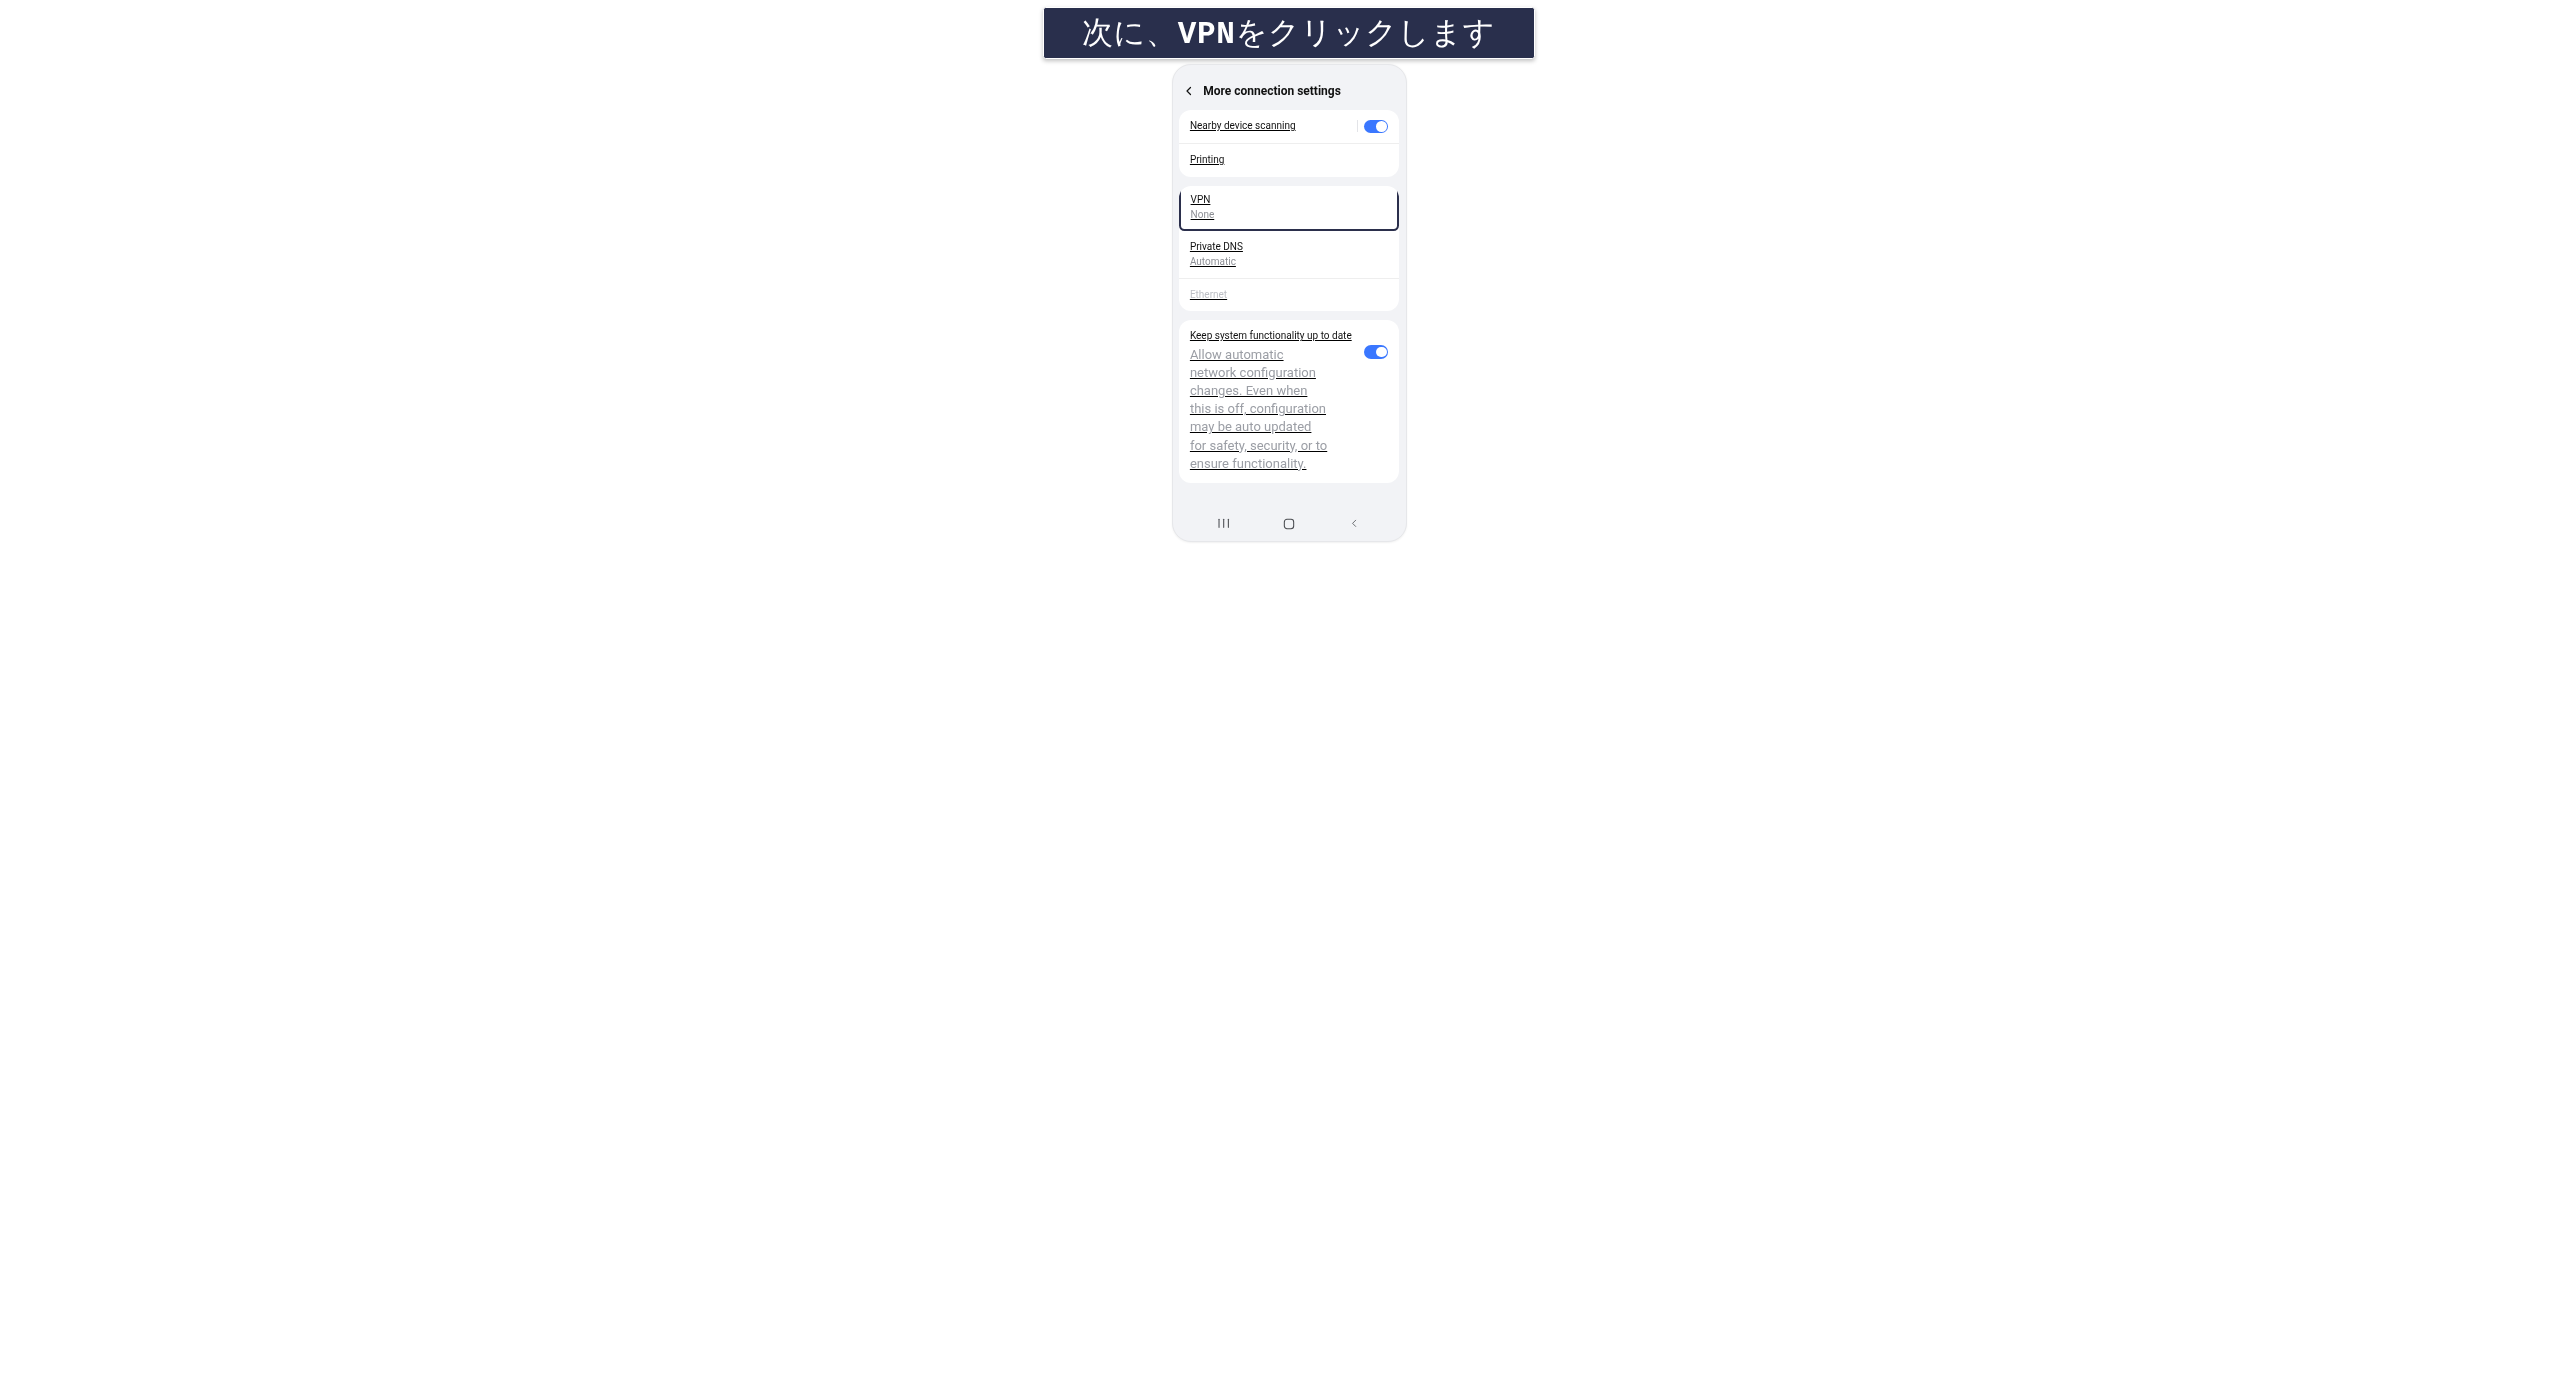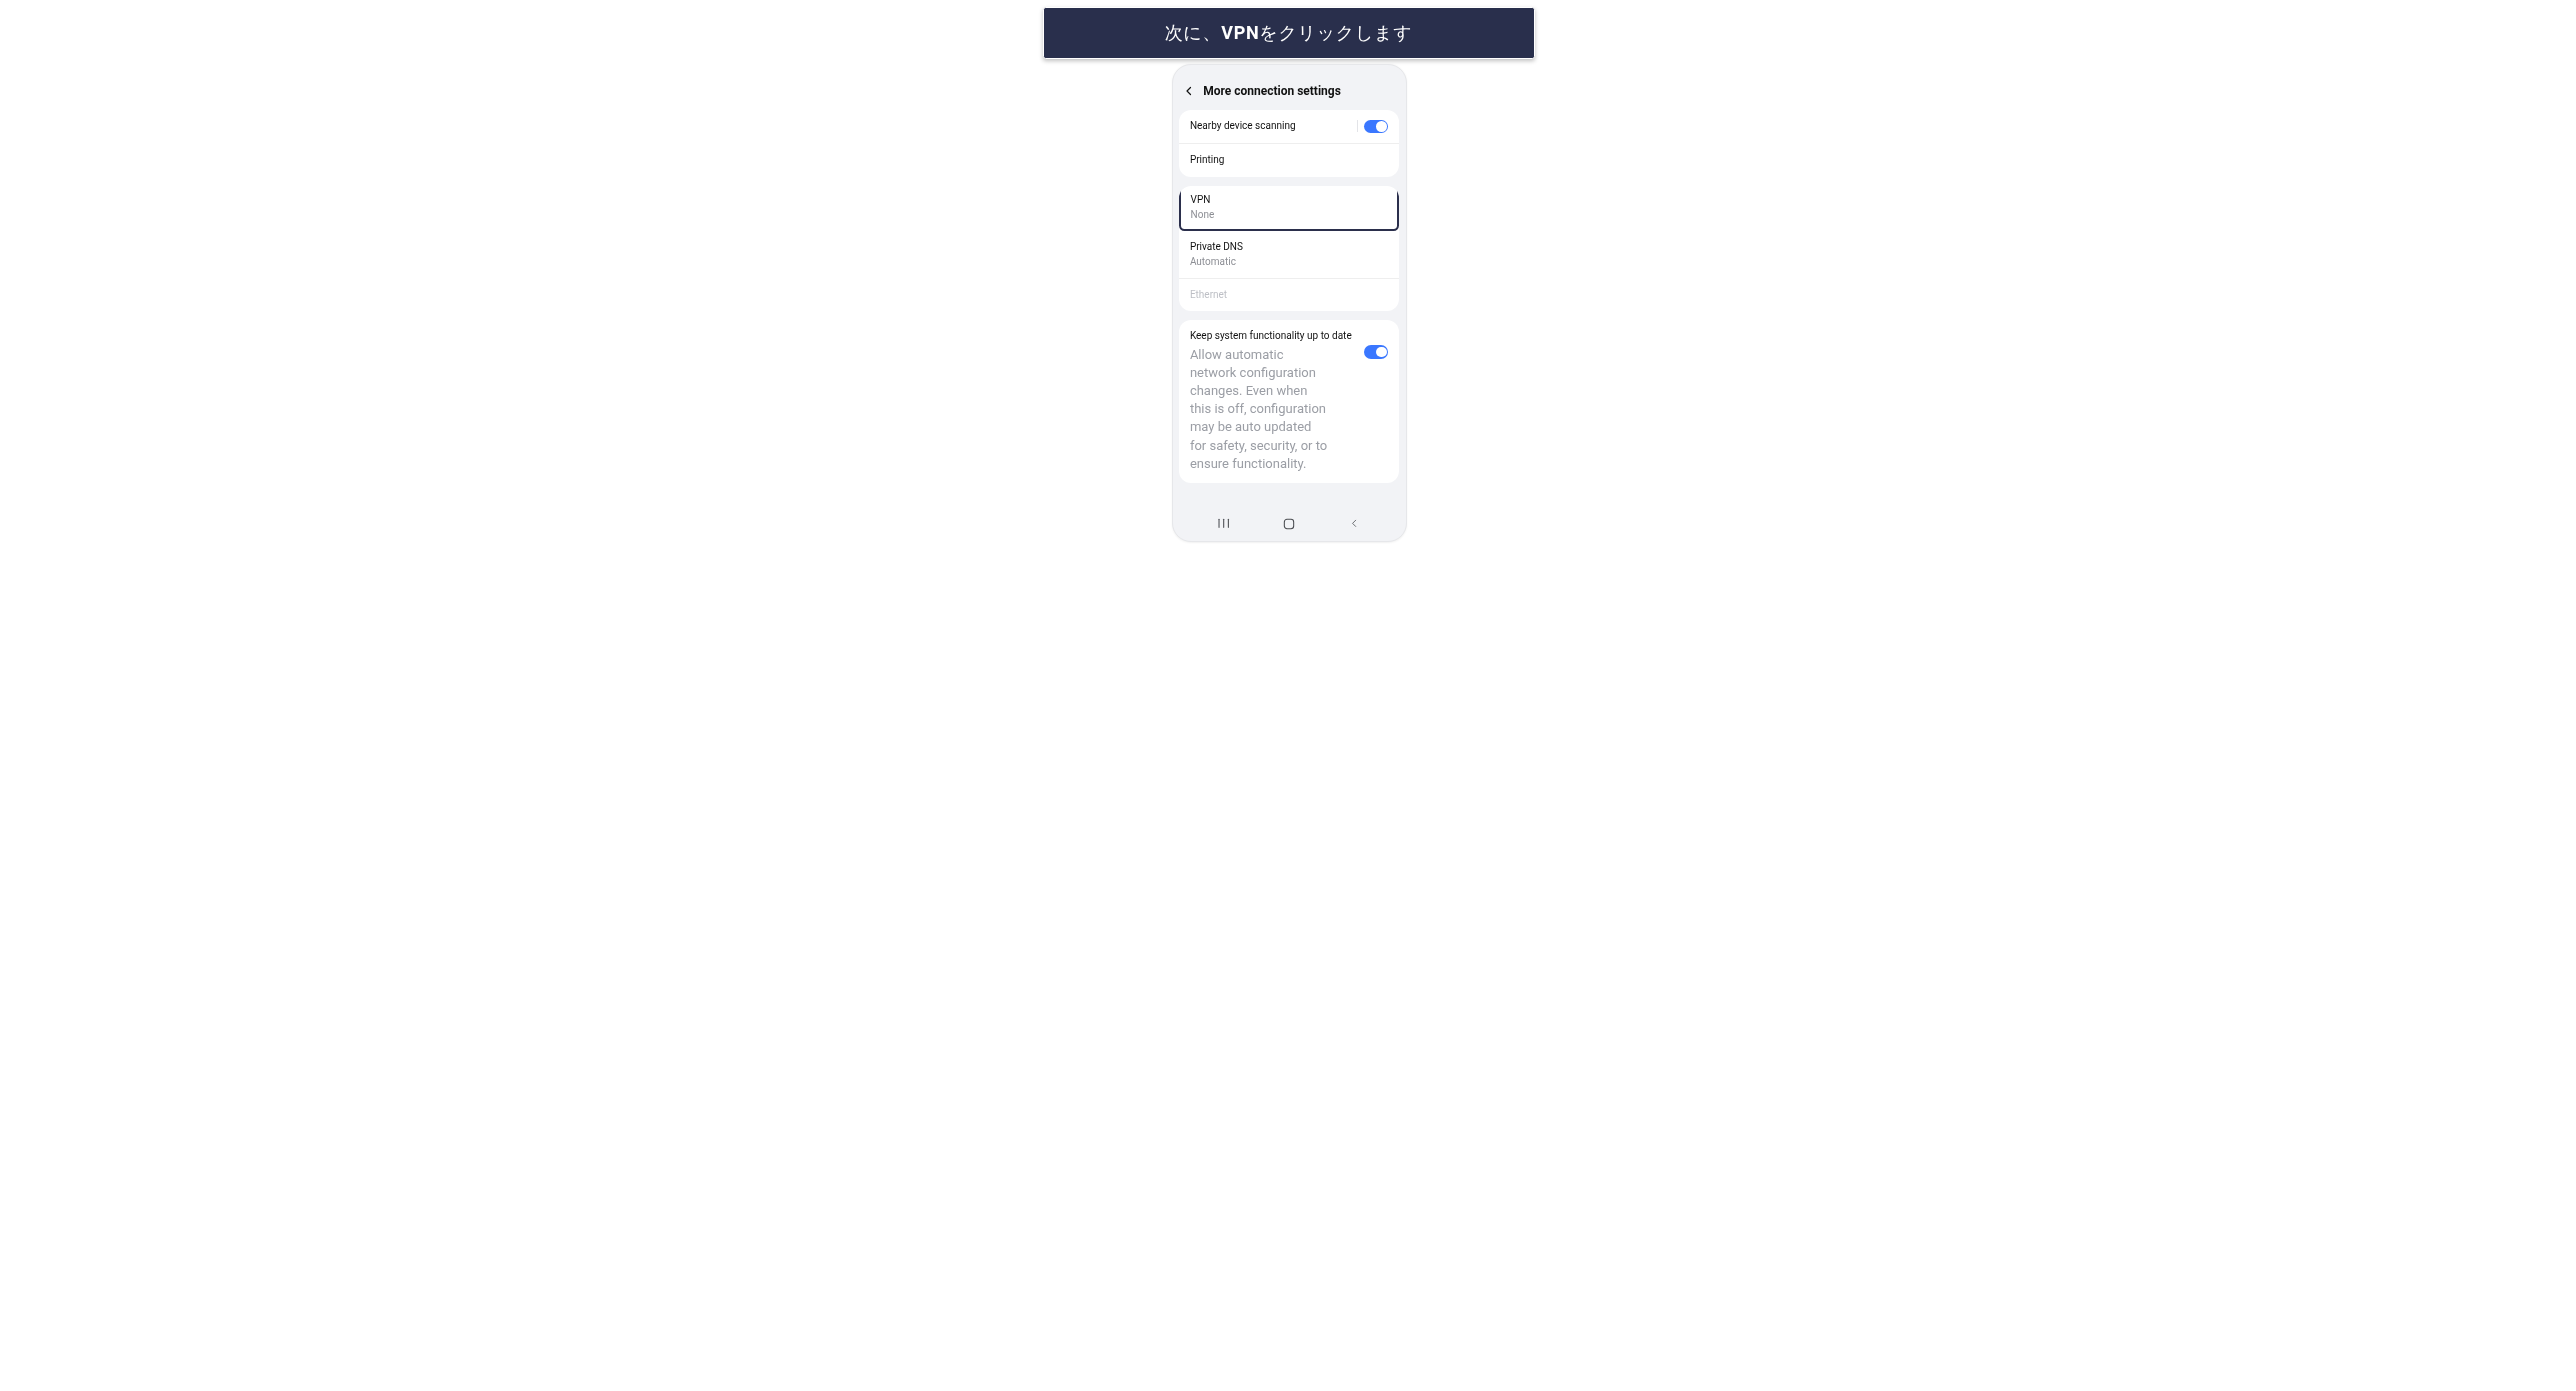--- a/index.html
+++ b/index.html
@@ -26,23 +26,24 @@
     background: #292f4c;
     border: 1.3px solid #fff;
     border-radius: 2.7px;
     box-shadow: 0 2px 4px rgba(0,0,0,0.25);
     display: flex;
     align-items: center;
     justify-content: center;
   }
   .banner-text {
     color: #ffffff;
-    font-size: 18px;
+    font-size: 31px;
     letter-spacing: 0.7px;
     white-space: nowrap;
+    font-family: Liberation Mono, monospace;
   }
   .banner-text .bold { font-weight: 700; }
 
   
   .phone {
     position: absolute;
     top: 64px;
     left: 387px;
     width: 235px;
     height: 478px;
@@ -83,20 +84,21 @@
     margin-bottom: 9.4px;
   }
 
   
   .row {
     padding: 10px 10.7px;
     display: flex;
     align-items: center;
     justify-content: space-between;
     gap: 9.4px;
+    text-decoration: underline;
   }
   .row + .row { border-top: 0.7px solid #eeeeee; }
   .row-title {
     font-size: 10px;
     color: #111;
     line-height: 1.25;
   }
   .row-sub {
     font-size: 10px;
     color: #8d8f95;

